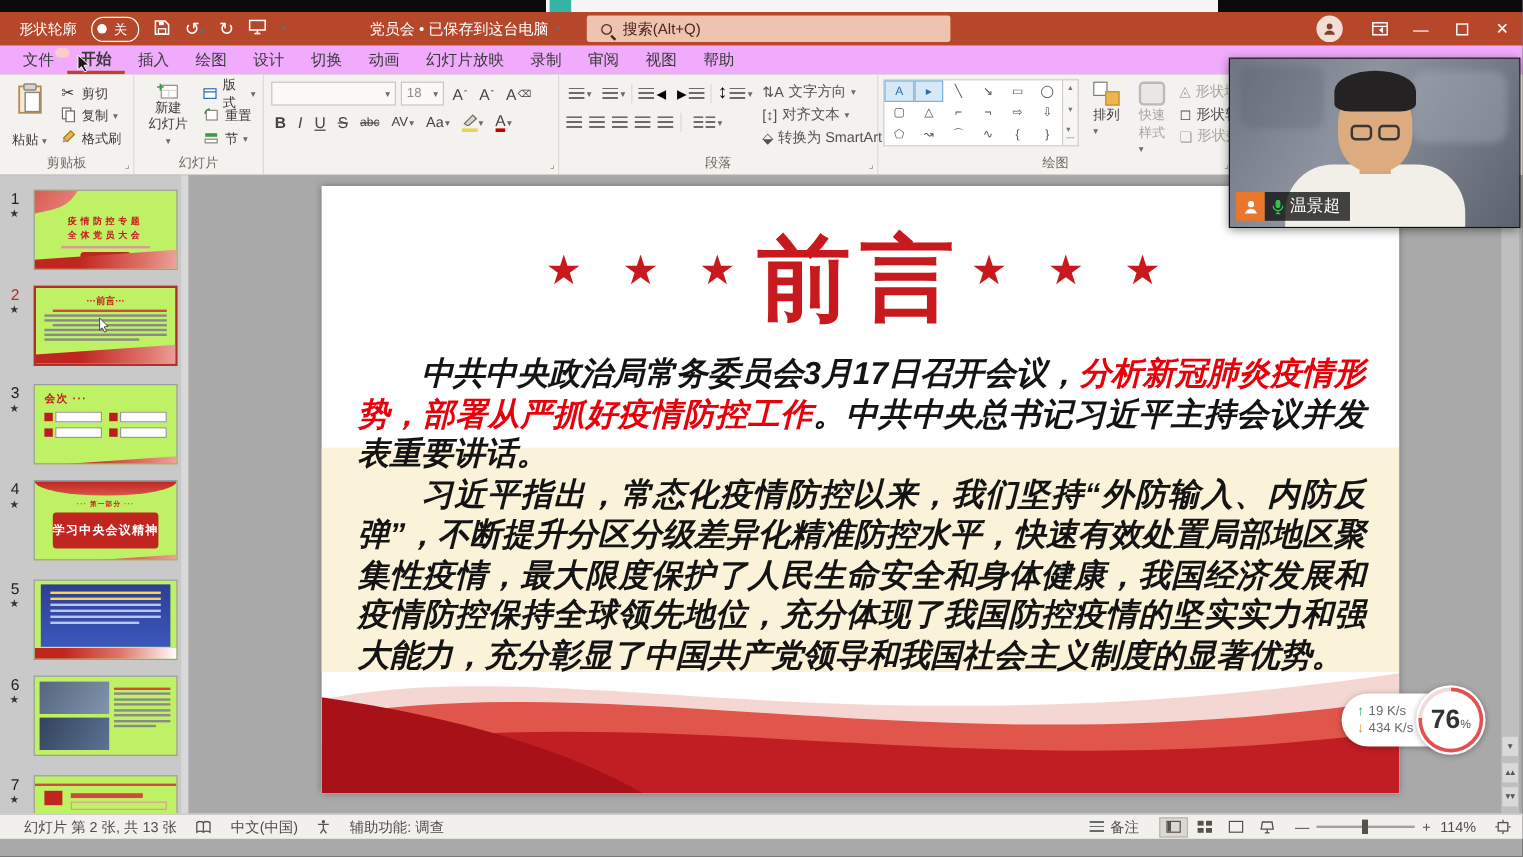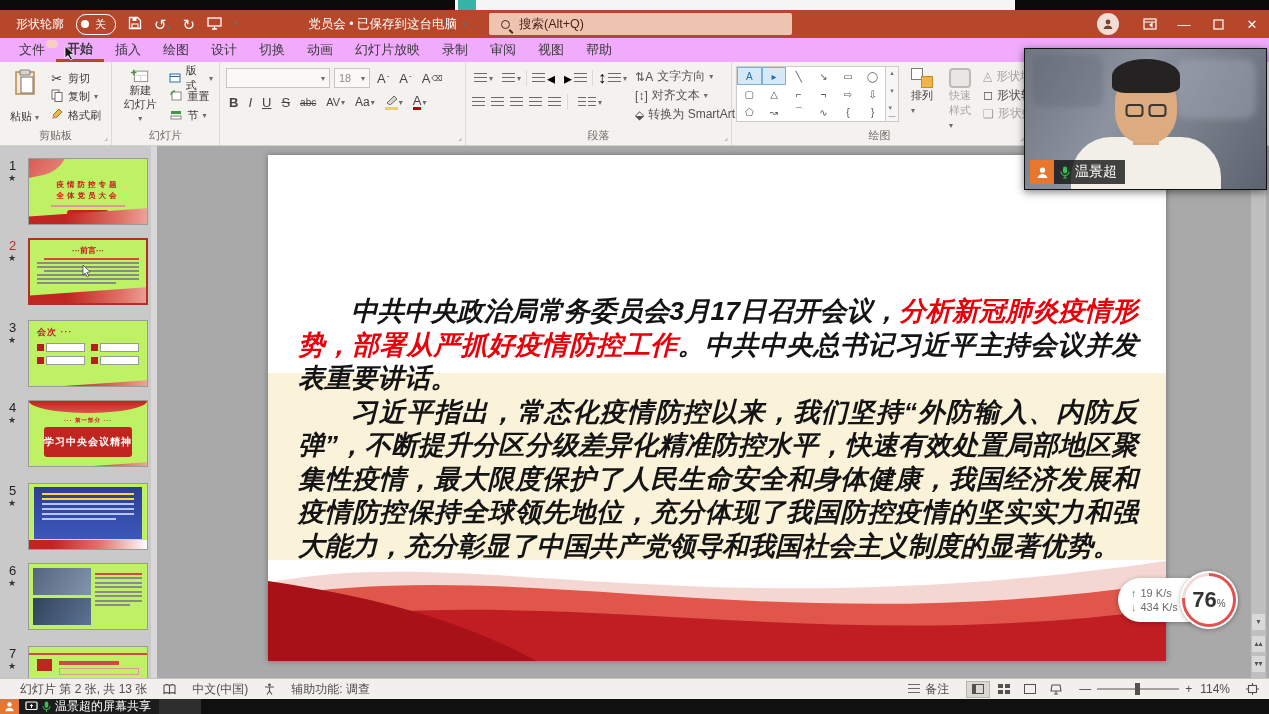--- a/index.html
+++ b/index.html
@@ -672,20 +672,23 @@
     </div>
 
     <div class="slide">
       <div class="cream"></div>
       <svg class="deco" viewBox="0 0 898 130" preserveAspectRatio="none">
         <path d="M0,52 C200,12 430,98 898,30 L898,130 L0,130 Z" fill="#f4d7d2"></path>
         <path d="M0,66 C260,24 500,110 898,52 L898,130 L0,130 Z" fill="#e0564b"></path>
         <path d="M0,92 C300,50 540,126 898,78 L898,130 L0,130 Z" fill="#c01e22"></path>
         <path d="M0,50 C110,66 200,92 268,130 L0,130 Z" fill="#a81118"></path>
       </svg>
+      <div class="slide-title">
+        <span class="stars">★ ★ ★</span><span class="t">前言</span><span class="stars">★ ★ ★</span>
+      </div>
       <div class="slide-body">
         <p><span>中共中央政治局常务委员会3月17日召开会议，</span><span class="red">分析新冠肺炎疫情形势，部署从严抓好疫情防控工作</span><span>。中共中央总书记习近平主持会议并发表重要讲话。</span></p>
         <p>习近平指出，常态化疫情防控以来，我们坚持“外防输入、内防反弹”，不断提升分区分级差异化精准防控水平，快速有效处置局部地区聚集性疫情，最大限度保护了人民生命安全和身体健康，我国经济发展和疫情防控保持全球领先地位，充分体现了我国防控疫情的坚实实力和强大能力，充分彰显了中国共产党领导和我国社会主义制度的显著优势。</p>
       </div>
     </div>
 
     <div class="vscroll">
       <span class="vbtn" style="top:468px">▾</span>
       <span class="vbtn" style="top:490px">▴▴</span>
       <span class="vbtn" style="top:510px">▾▾</span>
@@ -779,34 +782,14 @@
     <span class="sb-item" style="margin-right:8px">+</span>
     <span class="sb-item">114%</span>
     <span class="sb-item" style="margin-right:10px">
       <svg width="13" height="12" viewBox="0 0 13 12">
           <rect x="2.5" y="2.5" width="8" height="7" fill="none" stroke="#55524e" stroke-width="1.1"></rect>
           <path d="M6.5 0v2M6.5 10v2M0 6h2M11 6h2" stroke="#55524e" stroke-width="1.1"></path>
         </svg>
     </span>
   </div>
 
-  <div class="sharebar">
-    <span class="share-avatar">
-      <svg width="11" height="11" viewBox="0 0 13 13">
-          <circle cx="6.5" cy="4.2" r="2.6" fill="#fff"></circle>
-          <path d="M1.5 12c.8-2.8 2.8-4 5-4s4.2 1.2 5 4z" fill="#fff"></path>
-        </svg>
-    </span>
-    <span class="share-label">
-      <svg width="13" height="11" viewBox="0 0 13 11">
-          <rect x="1" y="1" width="11" height="7.5" rx="1" fill="none" stroke="#fff" stroke-width="1.2"></rect>
-          <path d="M6.5 7V3.5M5 5l1.5-1.5L8 5" stroke="#fff" stroke-width="1" fill="none"></path>
-        </svg>
-      <svg width="9" height="12" viewBox="0 0 10 13">
-          <rect x="3" y="0.5" width="4" height="7" rx="2" fill="#35c24d"></rect>
-          <path d="M1 5.5a4 4 0 008 0M5 9.5v2.5" stroke="#35c24d" stroke-width="1.1" fill="none"></path>
-        </svg>
-      <span>温景超的屏幕共享</span>
-    </span>
-    <span class="share-extra"></span>
-  </div>
 
 </div>
 
 </body></html>

